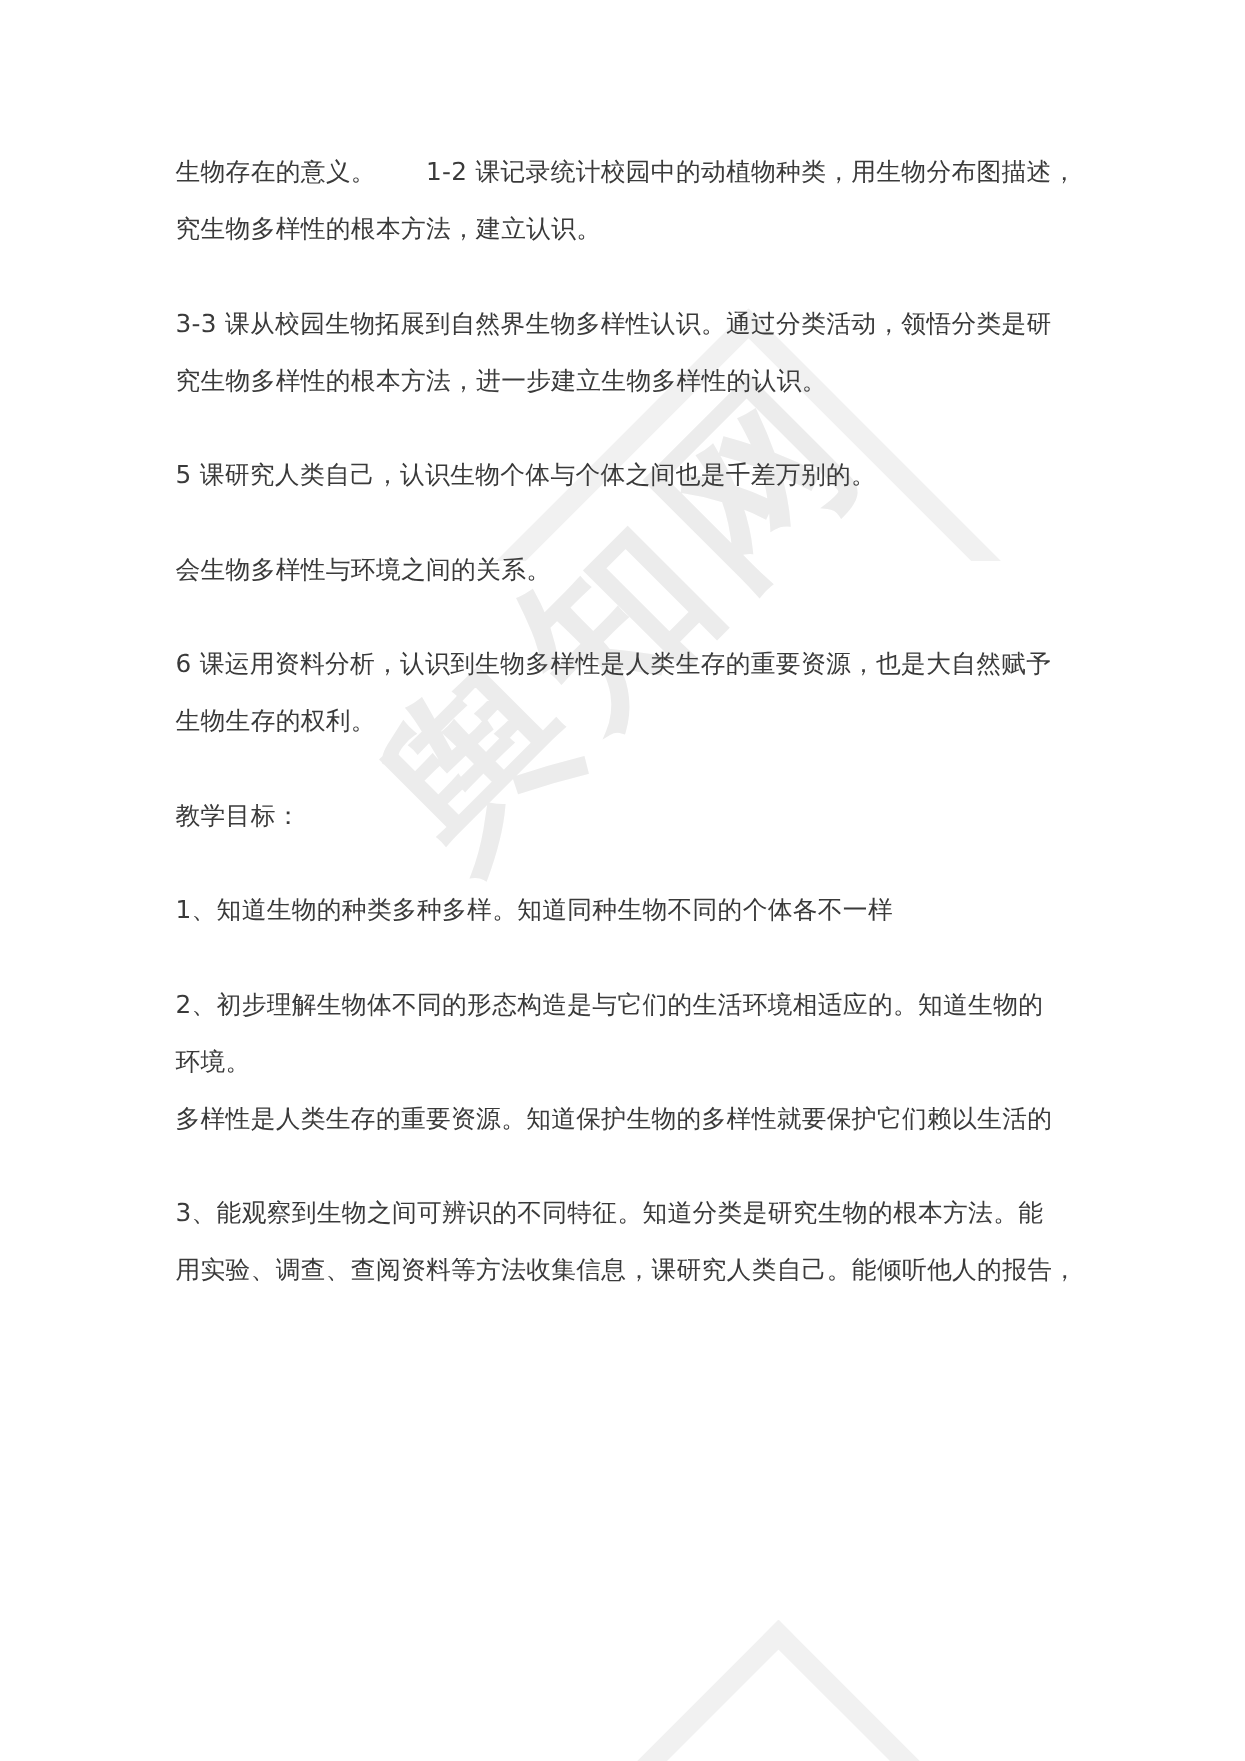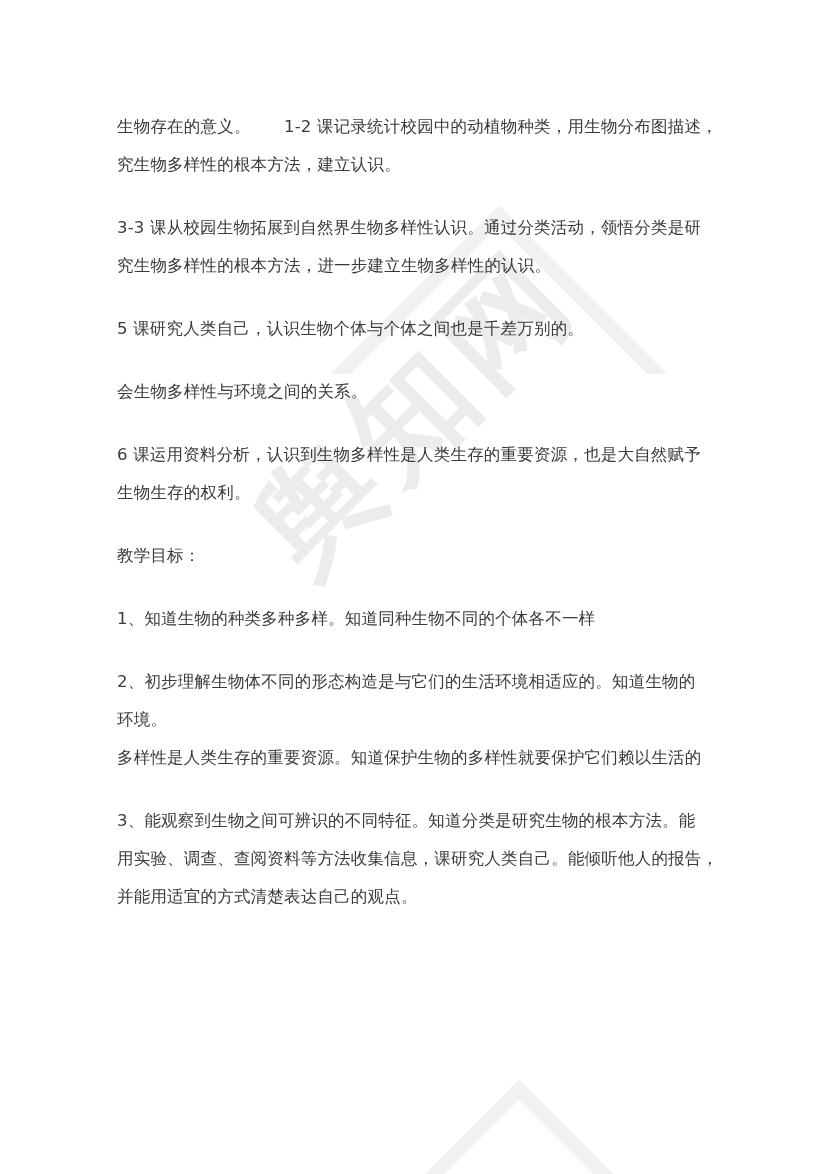--- a/index.html
+++ b/index.html
@@ -18,21 +18,21 @@
     .page {
       position: absolute;
       left: 0; top: 0;
       width: 830px;
       height: 1174px;
       background: #ffffff;
     }
     .content {
       position: absolute;
       left: 117px;
-      top: 108px;
+      top: 96px;
       width: 600px;
       z-index: 2;
     }
     .para {
       margin: 0 0 25px 0;
       font-size: 16.5px;
       line-height: 38px;
       letter-spacing: 0.2px;
       white-space: nowrap;
     }
@@ -106,17 +106,16 @@
 
     <p class="para">
       <span class="line">2、初步理解生物体不同的形态构造是与它们的生活环境相适应的。知道生物的</span>
       <span class="line">环境。</span>
       <span class="line">多样性是人类生存的重要资源。知道保护生物的多样性就要保护它们赖以生活的</span>
     </p>
 
     <p class="para">
       <span class="line">3、能观察到生物之间可辨识的不同特征。知道分类是研究生物的根本方法。能</span>
       <span class="line">用实验、调查、查阅资料等方法收集信息，课研究人类自己。能倾听他人的报告，</span>
-      <span class="line">并能用适宜的方式清楚表达自己的观点。</span>
     </p>
 
   </div>
 </div>
 
 </body></html>

